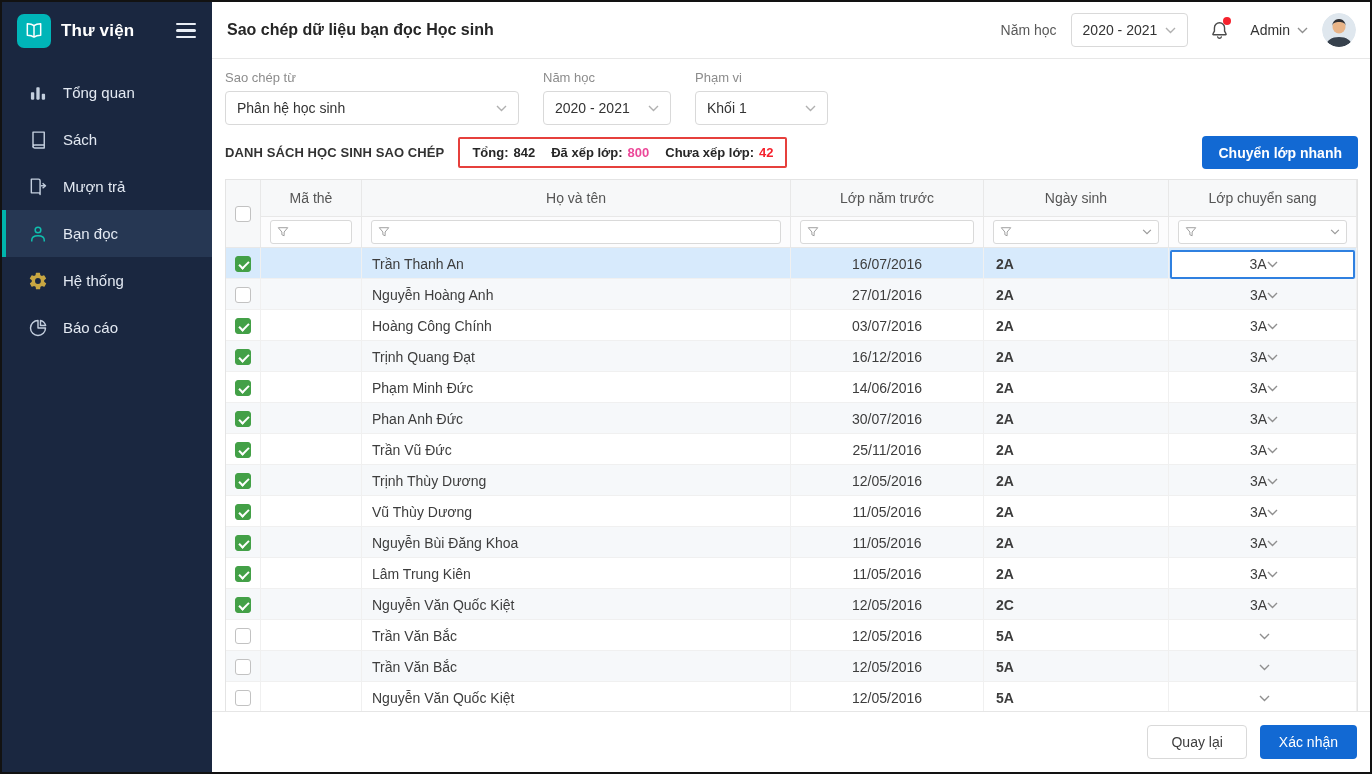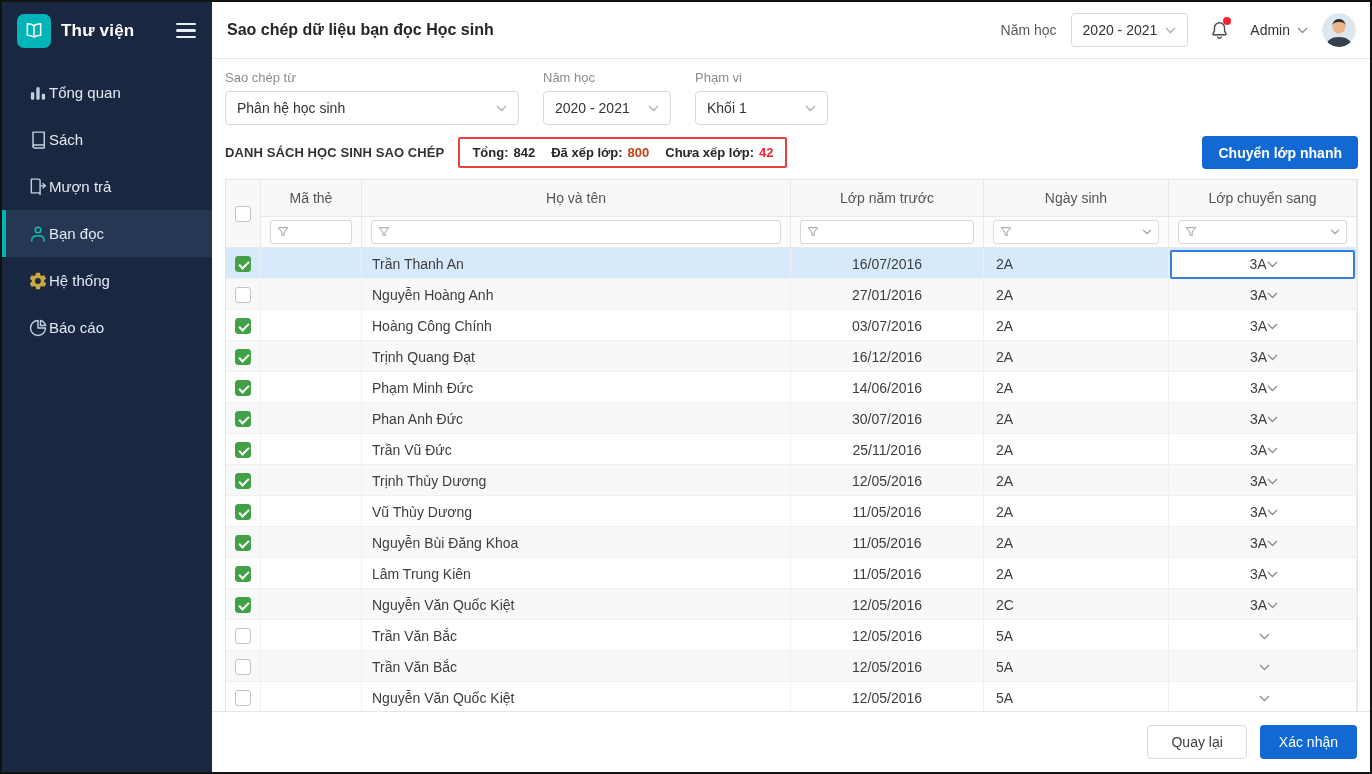--- a/index.html
+++ b/index.html
@@ -8,21 +8,21 @@
   .app { width:1372px; height:774px; background:#fff; border:2px solid #121212; display:flex; overflow:hidden; }
 
   
   .sidebar { width:210px; min-width:210px; background:#1a2740; color:#fff; display:flex; flex-direction:column; }
   .sidebar-header { height:57px; display:flex; align-items:center; gap:10px; padding:0 14px 0 15px; }
   .logo-badge { width:34px; height:34px; border-radius:7px; background:#00b5b8; display:flex; align-items:center; justify-content:center; flex:none; }
   .app-title { font-size:17px; font-weight:700; flex:1; letter-spacing:.2px; }
   .hamburger { display:flex; flex-direction:column; gap:4px; cursor:pointer; padding:4px 2px; }
   .hamburger span { display:block; width:20px; height:2.5px; background:#e8edf4; border-radius:2px; }
   .nav { margin-top:10px; }
-  .nav-item { height:47px; display:flex; align-items:center; padding:0 12px 0 25px; font-size:15px; color:#e3e9f2; position:relative; cursor:pointer; }
+  .nav-item { height:47px; display:flex; align-items:center; gap:14px; padding:0 12px 0 25px; font-size:15px; color:#e3e9f2; position:relative; cursor:pointer; }
   .nav-icon { width:22px; height:22px; display:flex; align-items:center; justify-content:center; color:#c4cfde; flex:none; }
   .nav-icon.gold { color:#c9a742; }
   .nav-item.active { background:#263753; }
   .nav-item.active::before { content:''; position:absolute; left:0; top:0; bottom:0; width:4px; background:#00b5ad; }
   .nav-item.active .nav-icon { color:#10bfae; }
 
   
   .main { flex:1; display:flex; flex-direction:column; min-width:0; background:#fff; }
   .top-header { height:57px; border-bottom:1px solid #e7e7e7; display:flex; align-items:center; padding:0 14px; gap:14px; flex:none; }
   .page-title { font-size:16px; font-weight:700; color:#262626; margin-right:auto; padding-left:1px; }
@@ -39,21 +39,21 @@
   .filters { display:flex; gap:24px; flex:none; }
   .f-label { font-size:13px; color:#8c8c8c; display:block; margin-bottom:6px; }
   .w-copy { width:294px; } .w-year { width:128px; } .w-scope { width:133px; }
 
   .list-header { display:flex; align-items:center; margin-top:11px; flex:none; }
   .list-title { font-size:13px; font-weight:700; color:#333; letter-spacing:.1px; }
   .stats-box { margin-left:14px; border:2px solid #e6403c; border-radius:2px; padding:6px 12px; display:flex; align-items:center; gap:16px; font-size:13px; background:#fff; }
   .stat { display:flex; gap:5px; align-items:center; }
   .stat-label { color:#262626; font-weight:600; }
   .v-total { color:#262626; font-weight:700; }
-  .v-assigned { color:#c2410c; font-weight:700; }
+  .v-assigned { color:#ec4899; font-weight:700; }
   .v-unassigned { color:#f5222d; font-weight:700; }
   .quick-btn { margin-left:auto; height:33px; padding:0 16px; background:#1269d3; color:#fff; border:none; border-radius:4px; font-size:14px; font-weight:600; font-family:inherit; cursor:pointer; }
 
   
   .table-wrap { margin-top:10px; flex:1; overflow:hidden; border:1px solid #e4e4e4; border-bottom:none; display:flex; flex-direction:column; }
   .grid-cols { display:grid; grid-template-columns:35px 101px 1fr 193px 185px 188px; }
   .thead { grid-template-rows:37px 31px; flex:none; }
   .th, .tf, .th-check { border-right:1px solid #e8e8e8; border-bottom:1px solid #e8e8e8; }
   .th { background:#f7f8f9; display:flex; align-items:center; justify-content:center; font-size:14px; color:#555; cursor:pointer; }
   .th-check { grid-row:1/3; grid-column:1; background:#f7f8f9; display:flex; align-items:center; justify-content:center; }
@@ -62,21 +62,21 @@
   .f-input .spacer { flex:1; }
   .tbody { flex:1; overflow:hidden; }
   .trow { height:31px; border-bottom:1px solid #f0f0f0; background:#fff; cursor:pointer; }
   .trow.alt { background:#f6f8fa; }
   .trow.selected { background:#d7eafc; }
   .td { display:flex; align-items:center; font-size:14px; color:#3d3d3d; border-right:1px solid #f0f0f0; overflow:hidden; white-space:nowrap; }
   .td:last-child, .thead > *:last-of-type { }
   .td-check { justify-content:center; }
   .td-name { padding:0 10px; }
   .td-dob { justify-content:center; }
-  .td-prev { padding:16px 12px; }
+  .td-prev { padding:16px 12px;font-weight:bold; }
   .td-new { padding:0; }
   .row-select { width:100%; height:100%; display:flex; align-items:center; justify-content:center; padding:0 7px 0 10px; cursor:pointer; }
   .row-select.focused { height:29px; width:calc(100% - 2px); margin:1px; border:2px solid #2f80e0; border-radius:2px; background:#fff; padding:0 6px 0 8px; }
   .sel-val { color:#3d3d3d; }
 
   .checkbox { width:16px; height:16px; border:1px solid #c2c2c2; border-radius:3px; background:#fff; position:relative; display:inline-block; cursor:pointer; flex:none; }
   .checkbox.checked { background:#43a047; border-color:#43a047; }
   .checkbox.checked::after { content:''; position:absolute; left:3px; top:3.5px; width:8px; height:4px; border-left:2px solid #fff; border-bottom:2px solid #fff; transform:rotate(-45deg); }
 
   

